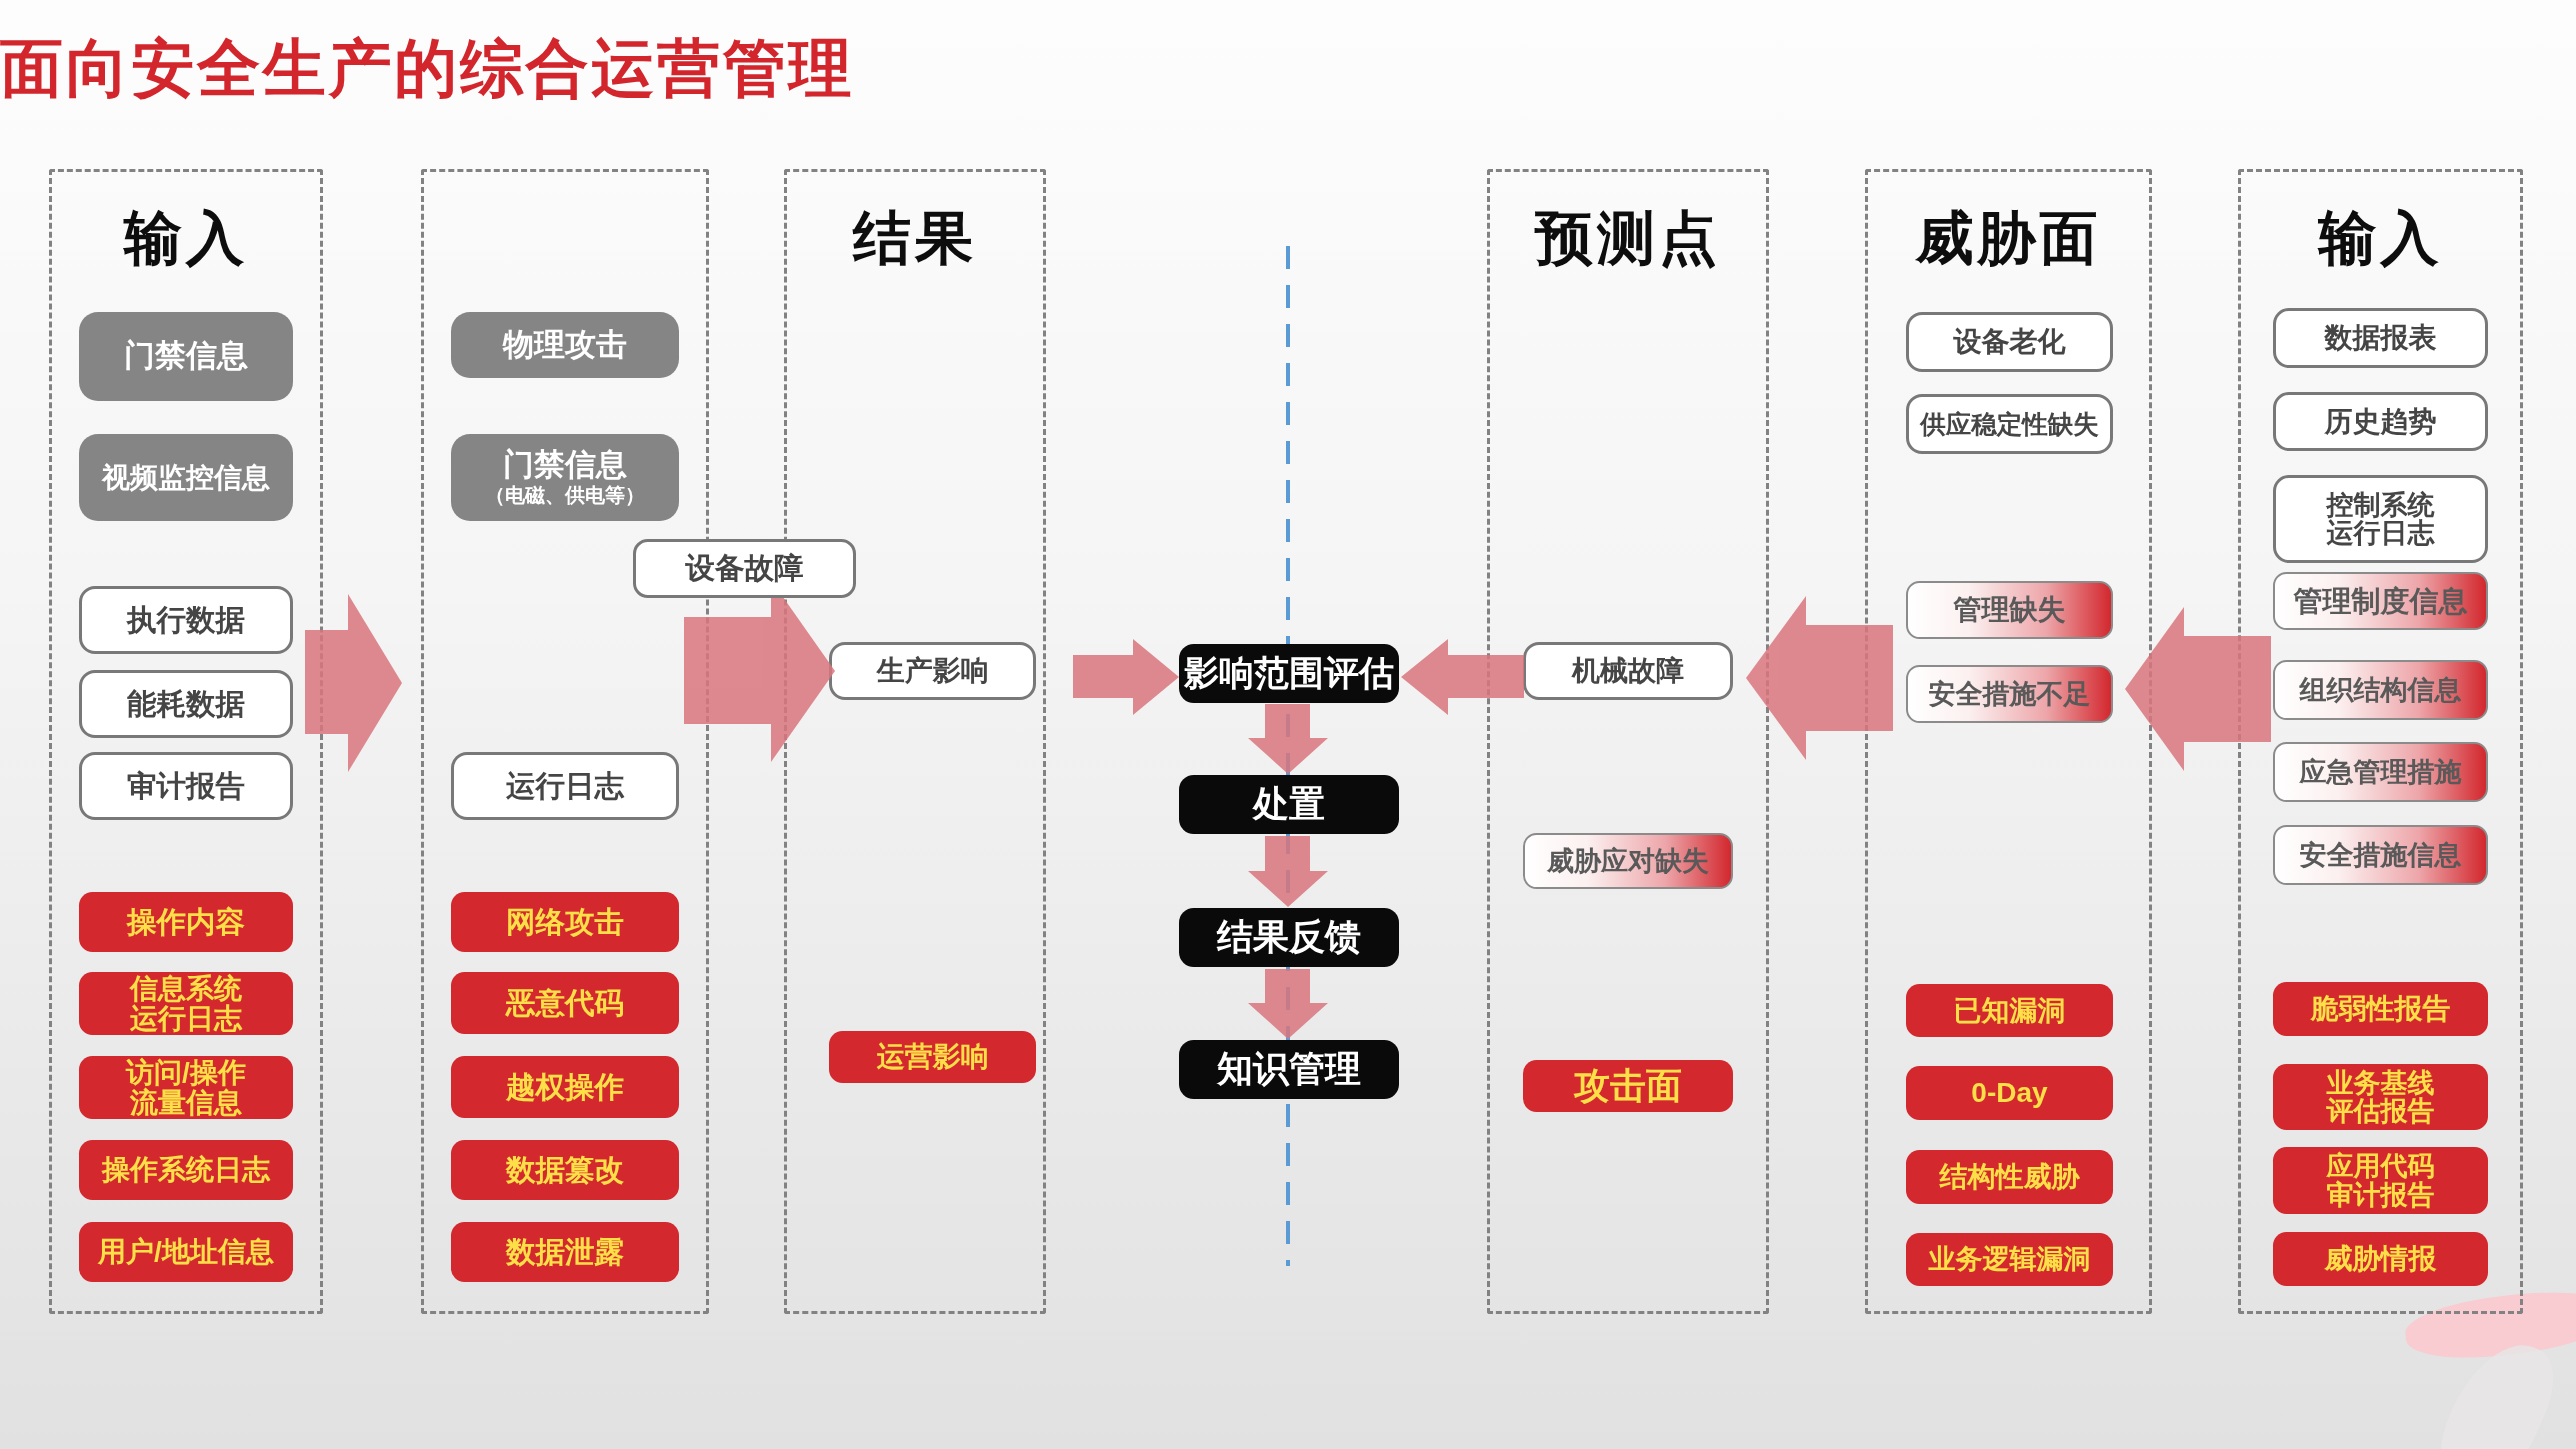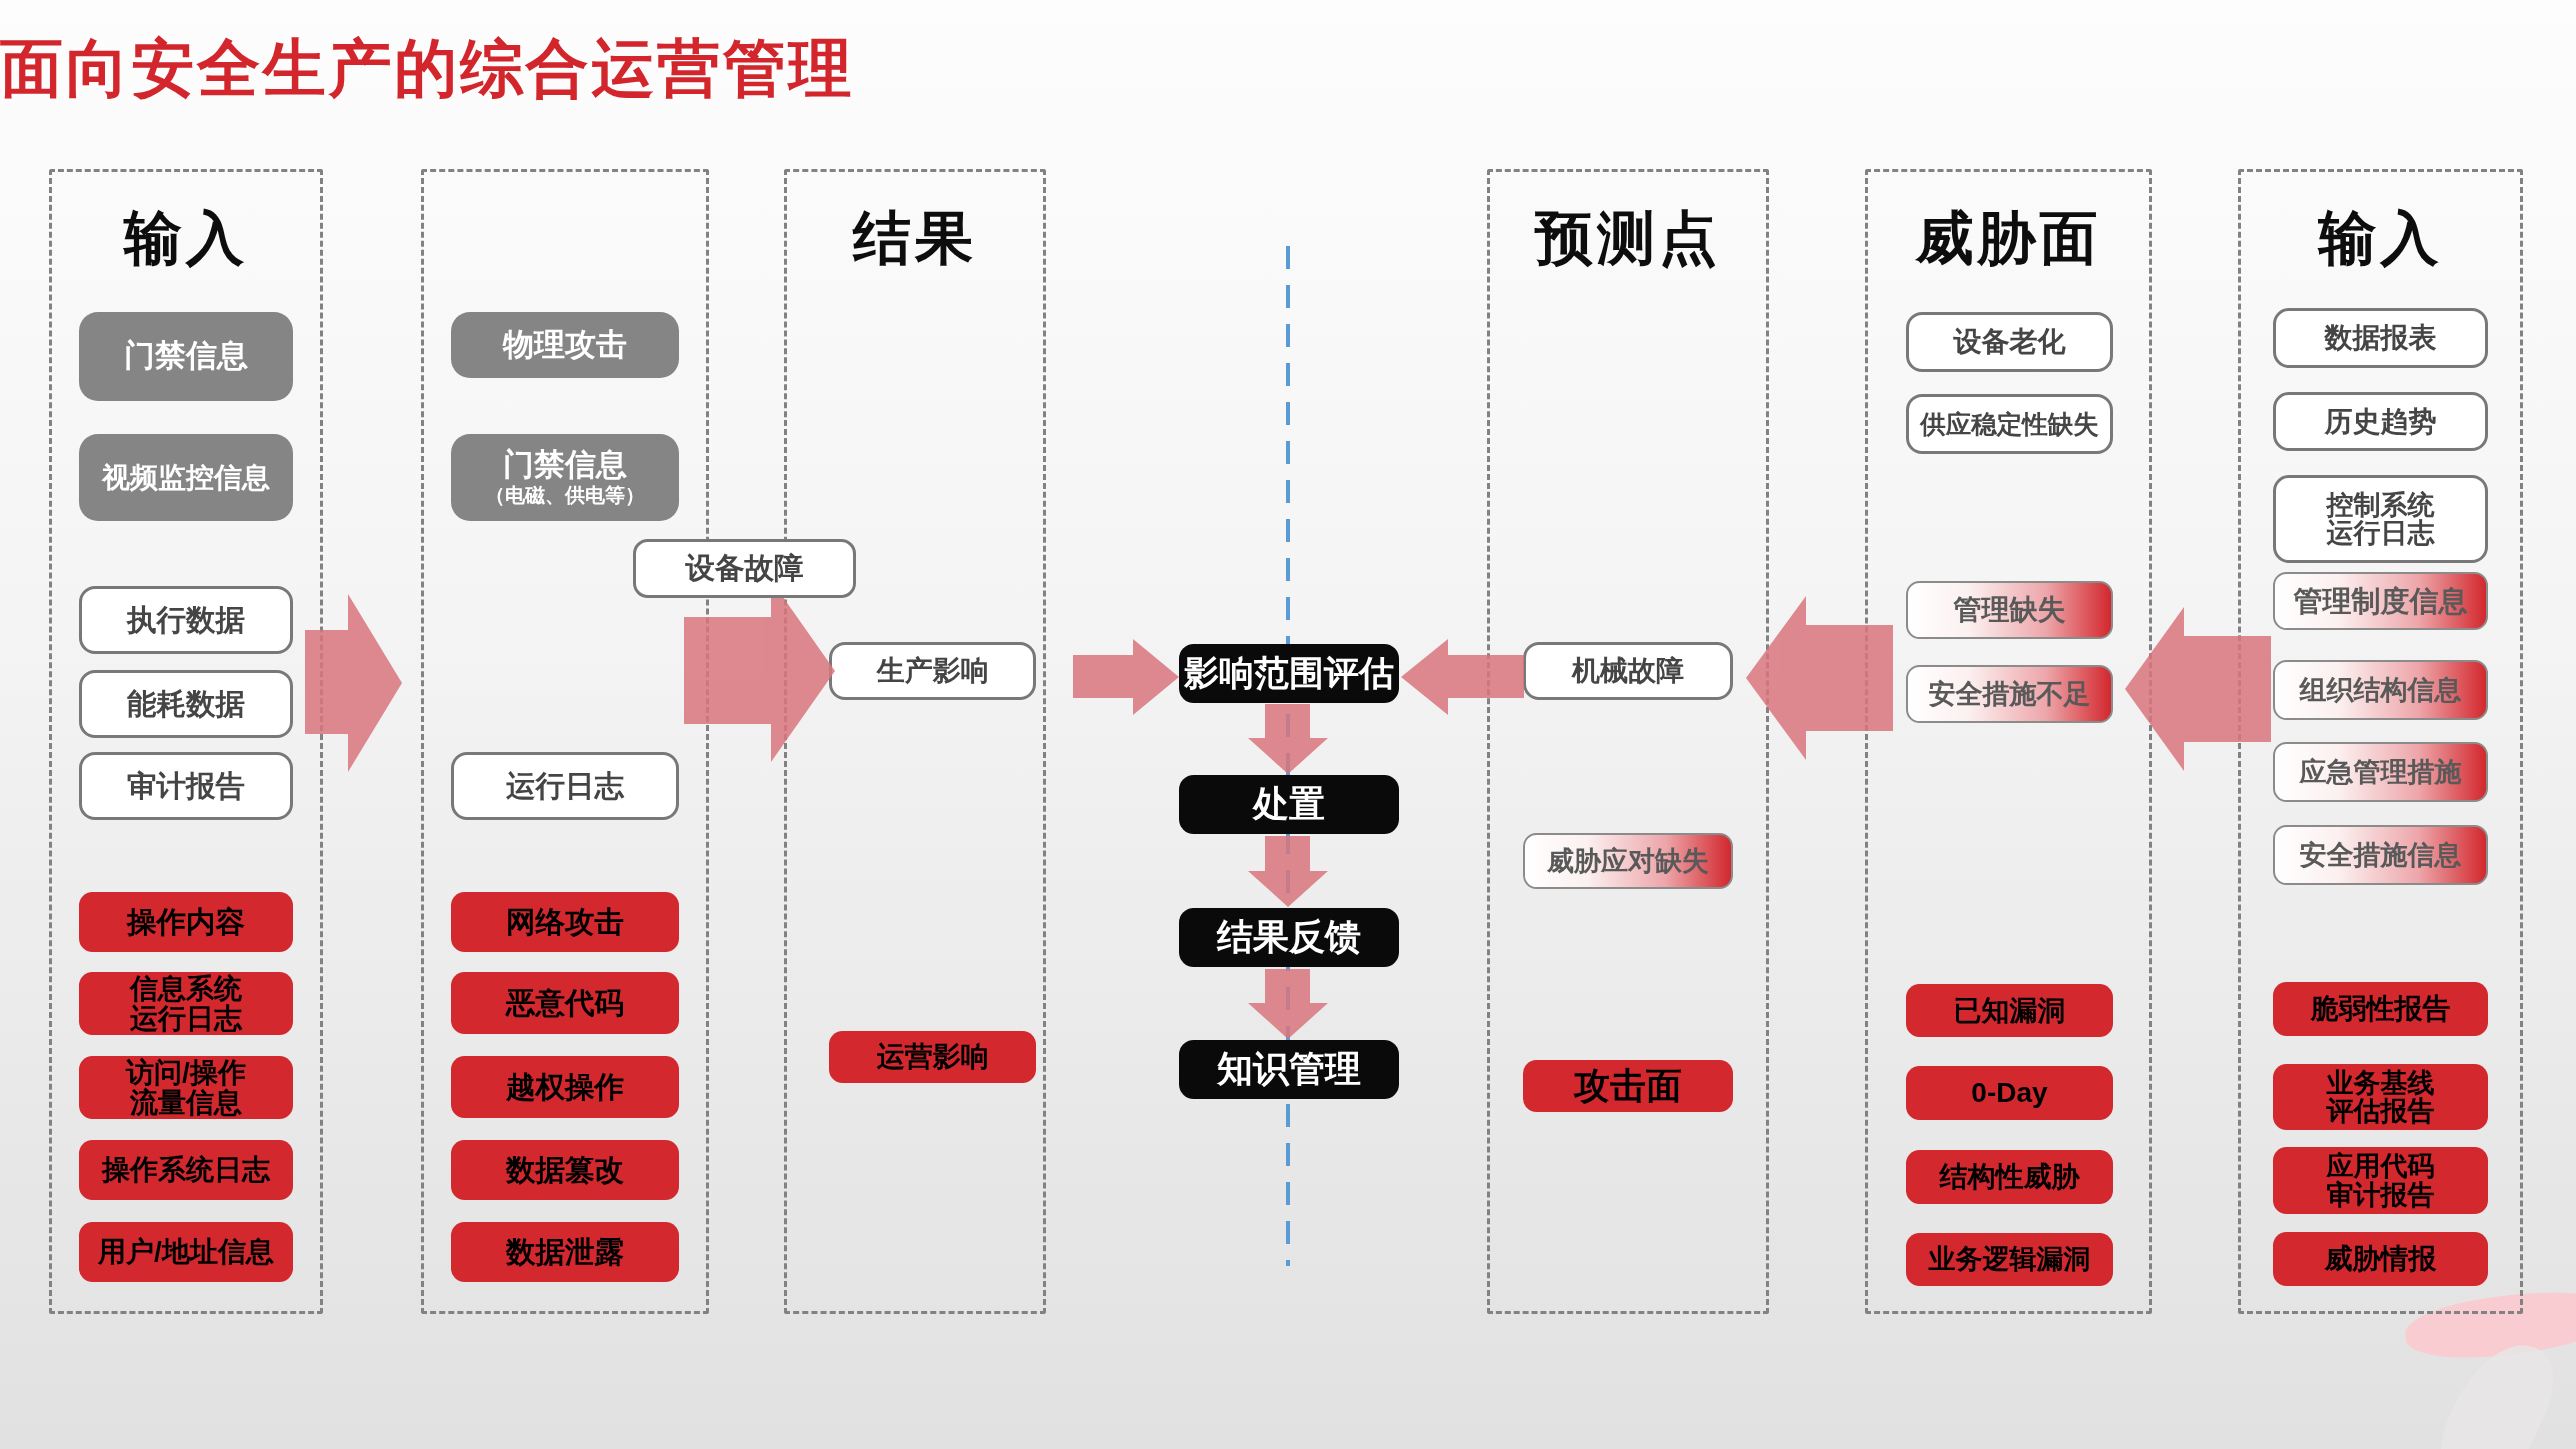--- a/index.html
+++ b/index.html
@@ -22,21 +22,21 @@
     font-size:58px;font-weight:800;color:#0d0d0d;letter-spacing:4px;
   }
   
   .bx{
     position:absolute;left:27px;right:27px;z-index:4;
     display:flex;flex-direction:column;align-items:center;justify-content:center;
     font-weight:700;text-align:center;line-height:1.05;
   }
   .bx.gray{background:#858585;color:#ffffff;border-radius:19px;font-size:31px;}
   .bx.white{background:#ffffff;border:3.4px solid #787878;border-radius:16px;color:#454545;font-size:29.5px;}
-  .bx.red{background:#d2282e;color:#000000;border-radius:13.4px;font-size:29.5px;}
+  .bx.red{background:#d2282e;color:#fde047;border-radius:13.4px;font-size:29.5px;}
   .bx.grad{
     background:linear-gradient(90deg,#ffffff 0%,#fcf0f0 30%,#eda6aa 68%,#d2282e 100%);
     border:2.7px solid #8b8b8b;border-radius:13.4px;color:#595959;font-size:29.5px;
   }
   .bx .sub{display:block;font-size:20px;margin-top:2.7px;}
   .bx.two span{display:block;}
   
   .float-box{
     position:absolute;z-index:5;background:#ffffff;border:3.4px solid #787878;border-radius:14.8px;
     display:flex;align-items:center;justify-content:center;font-weight:700;color:#454545;font-size:29.5px;

